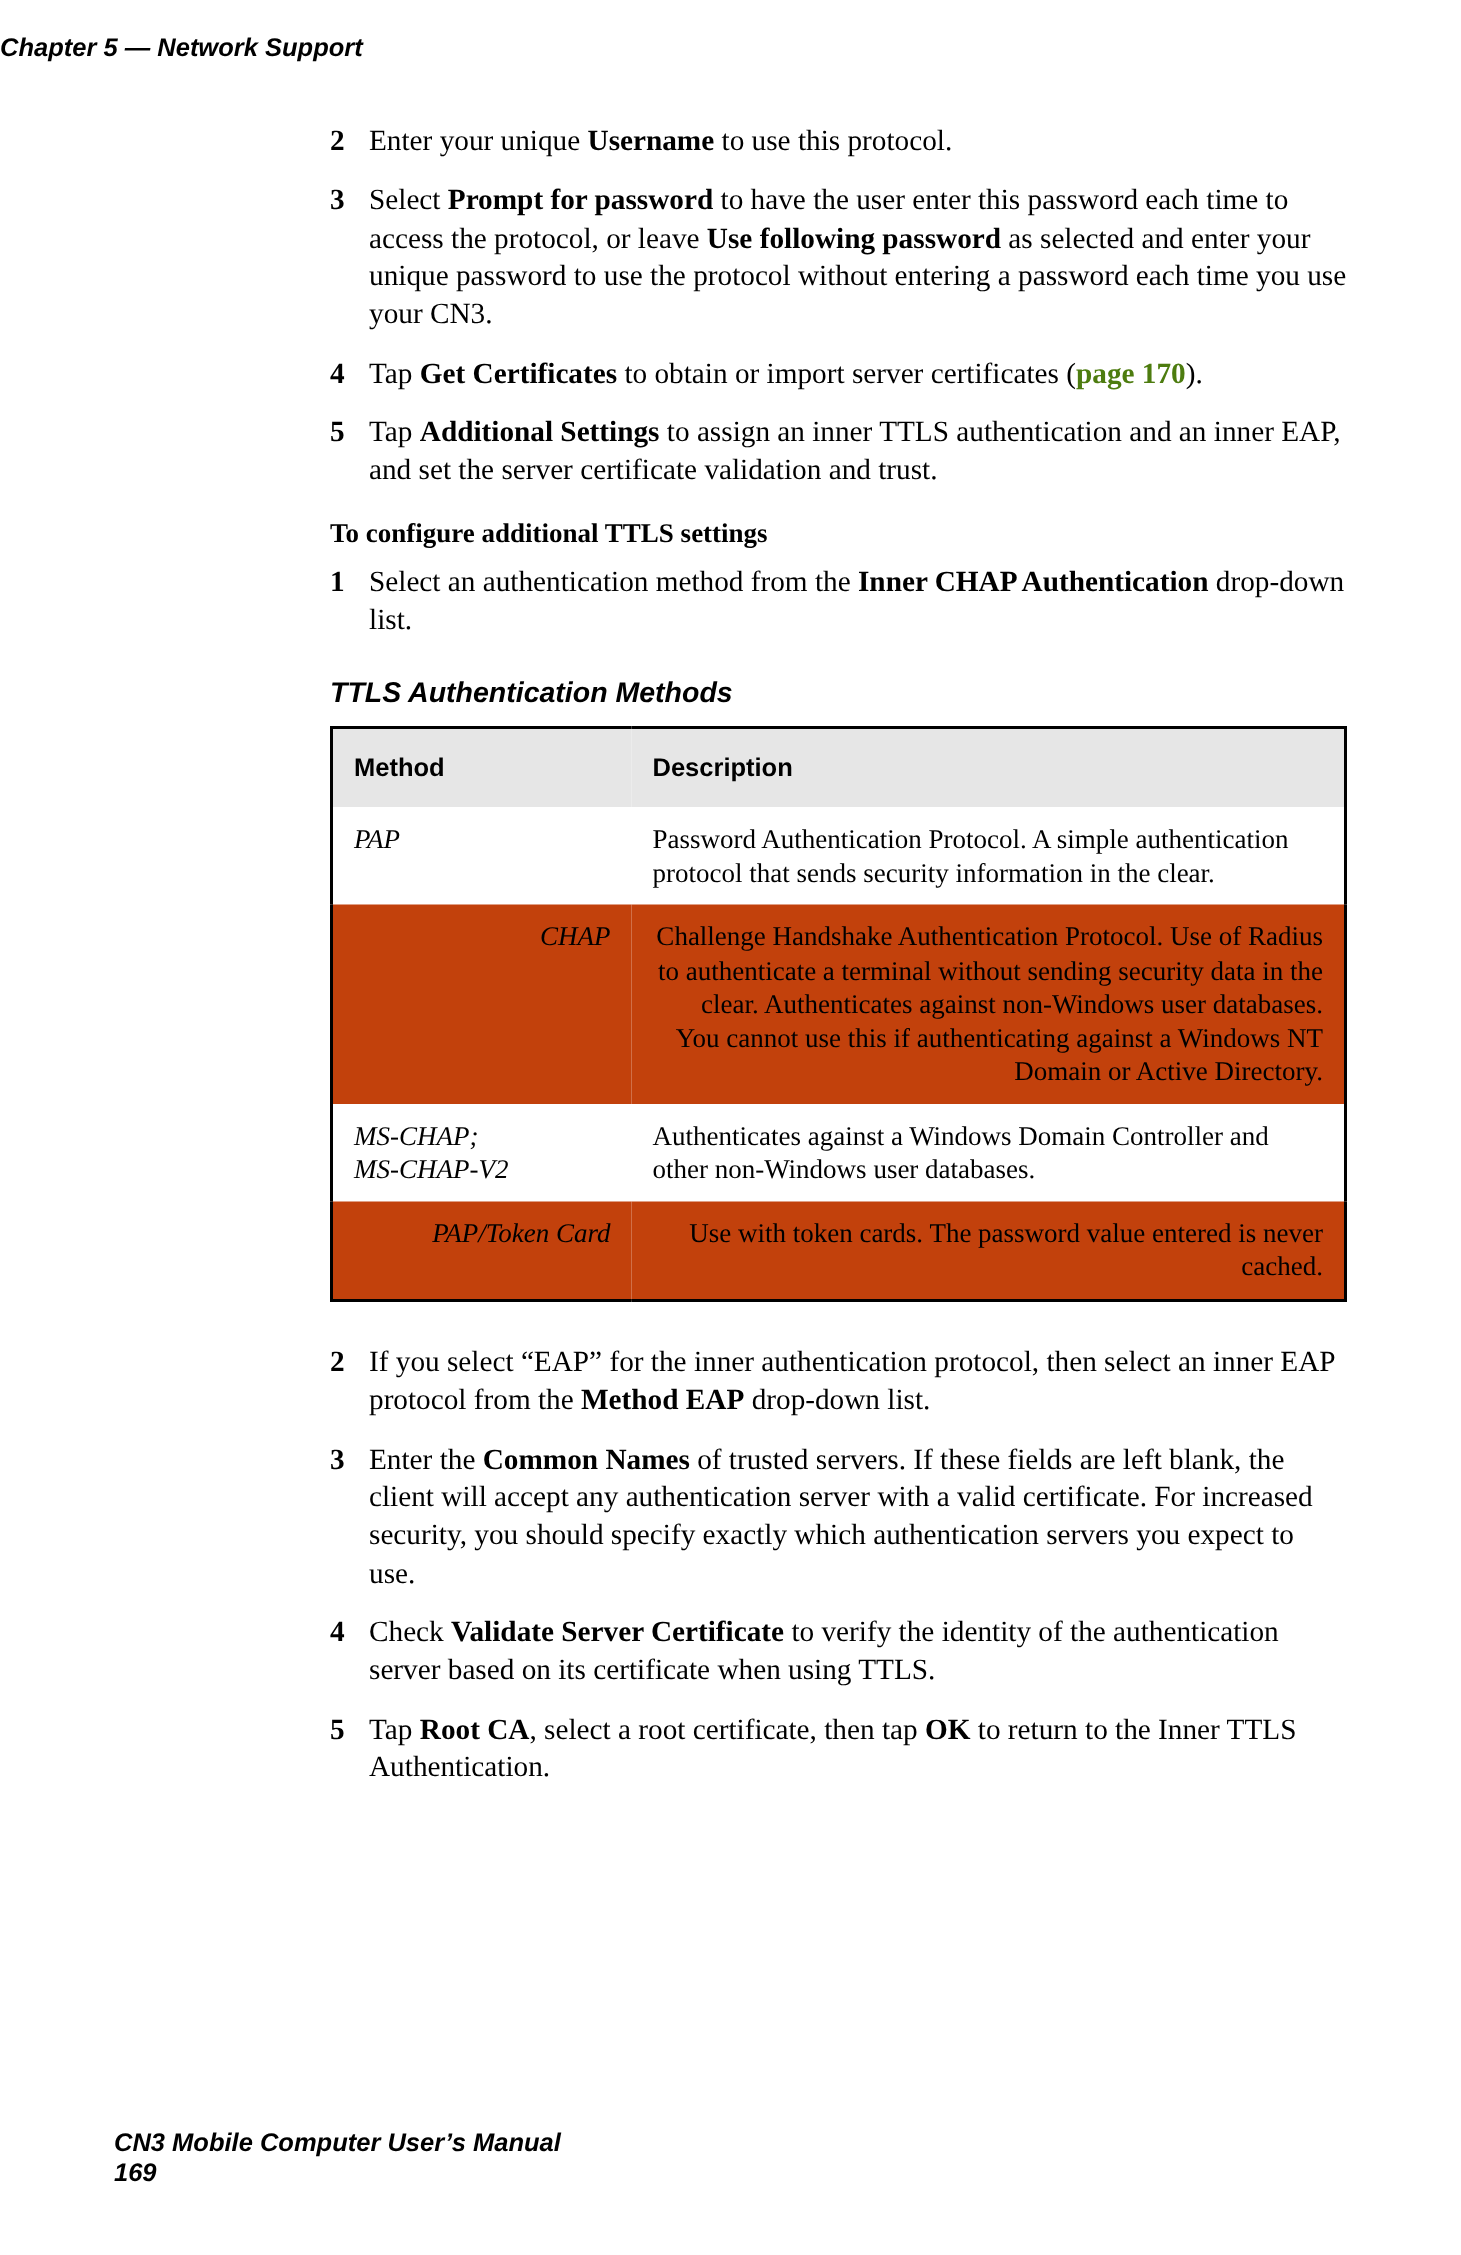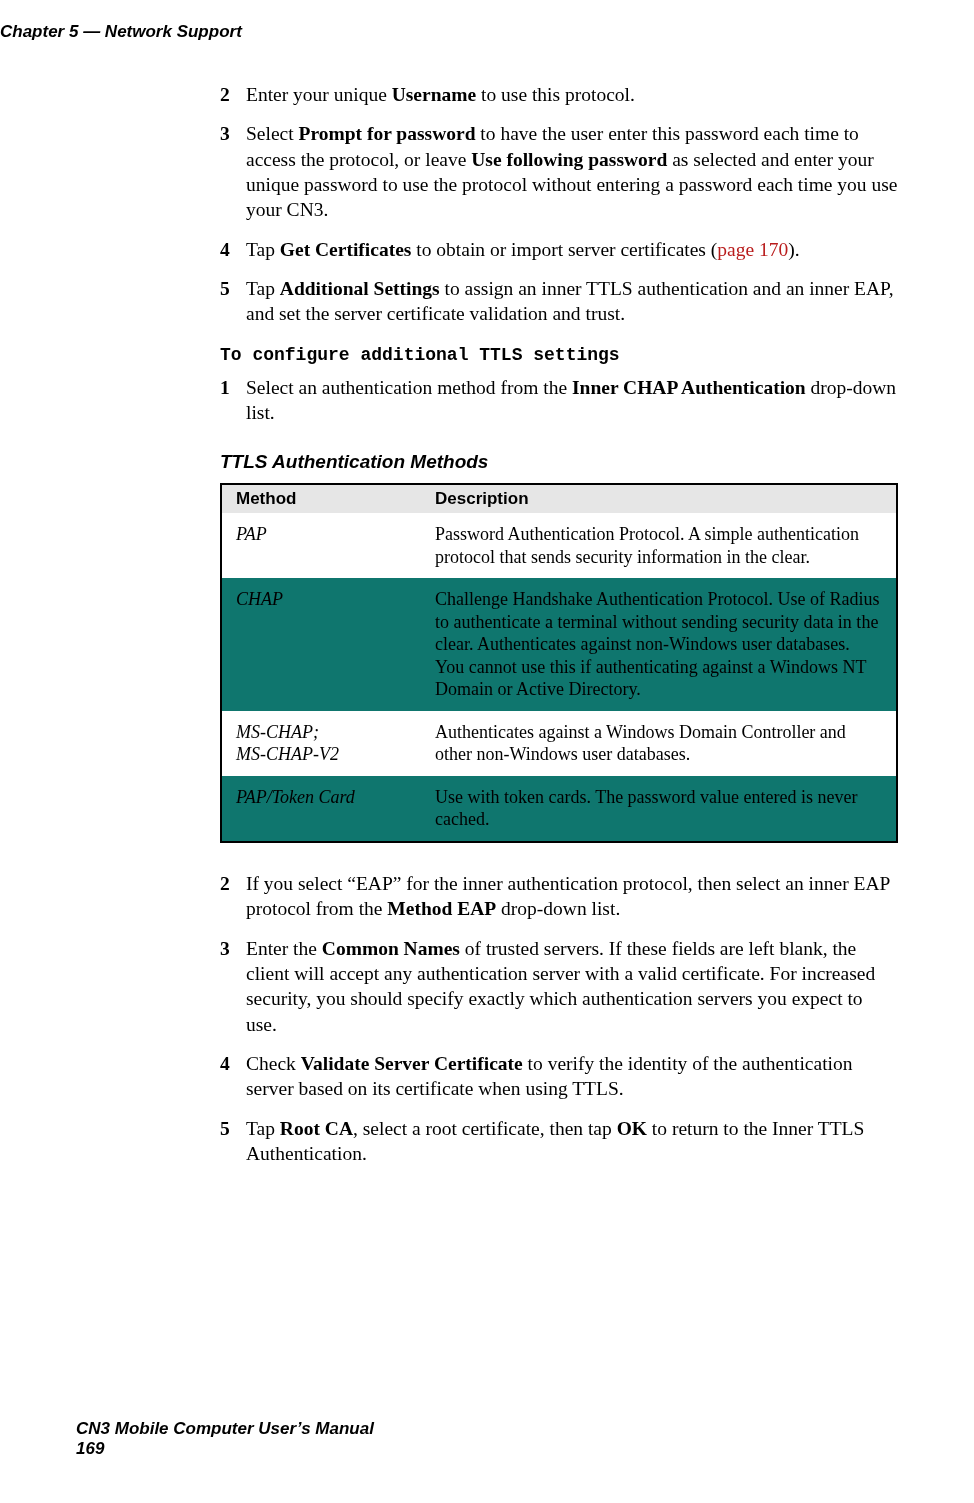--- a/index.html
+++ b/index.html
@@ -30,23 +30,23 @@
       line-height: 1.3;
     }
     .step-num {
       font-weight: bold;
       width: 26px;
       flex-shrink: 0;
     }
     .step-text {
       flex: 1;
     }
-    .link { color: #b91c1c; font-weight: normal; }
+    .link { color: #4d7c0f; font-weight: bold; }
     .sub-heading {
-      font-family: Liberation Mono, monospace;
+      font-family: Liberation Serif, serif;
       font-weight: bold;
       font-size: 18px;
       margin: 18px 0 10px 0;
     }
     .table-caption {
       font-family: Arial, Helvetica, sans-serif;
       font-weight: bold;
       font-style: italic;
       font-size: 19px;
       margin: 26px 0 10px 0;
@@ -56,30 +56,30 @@
       border-collapse: collapse;
       border: 2px solid #000;
       font-size: 18px;
       margin-bottom: 28px;
     }
     th {
       text-align: left;
       font-family: Arial, Helvetica, sans-serif;
       font-weight: bold;
       background: #e6e6e6;
-      padding: 4px 14px;
+      padding: 16px 14px;
       font-size: 17px;
     }
     td {
       padding: 10px 14px;
       vertical-align: top;
       line-height: 1.25;
     }
     td.col-method { width: 200px; font-style: italic; }
-    tr.shaded td { background: #0f766e; }
+    tr.shaded td { background: #c2410c; text-align: right; }
     .footer {
       position: absolute;
       bottom: 44px;
       left: 0;
       right: 0;
       padding: 0 76px;
       display: flex;
       justify-content: center;
       font-family: Arial, Helvetica, sans-serif;
       font-weight: bold;

